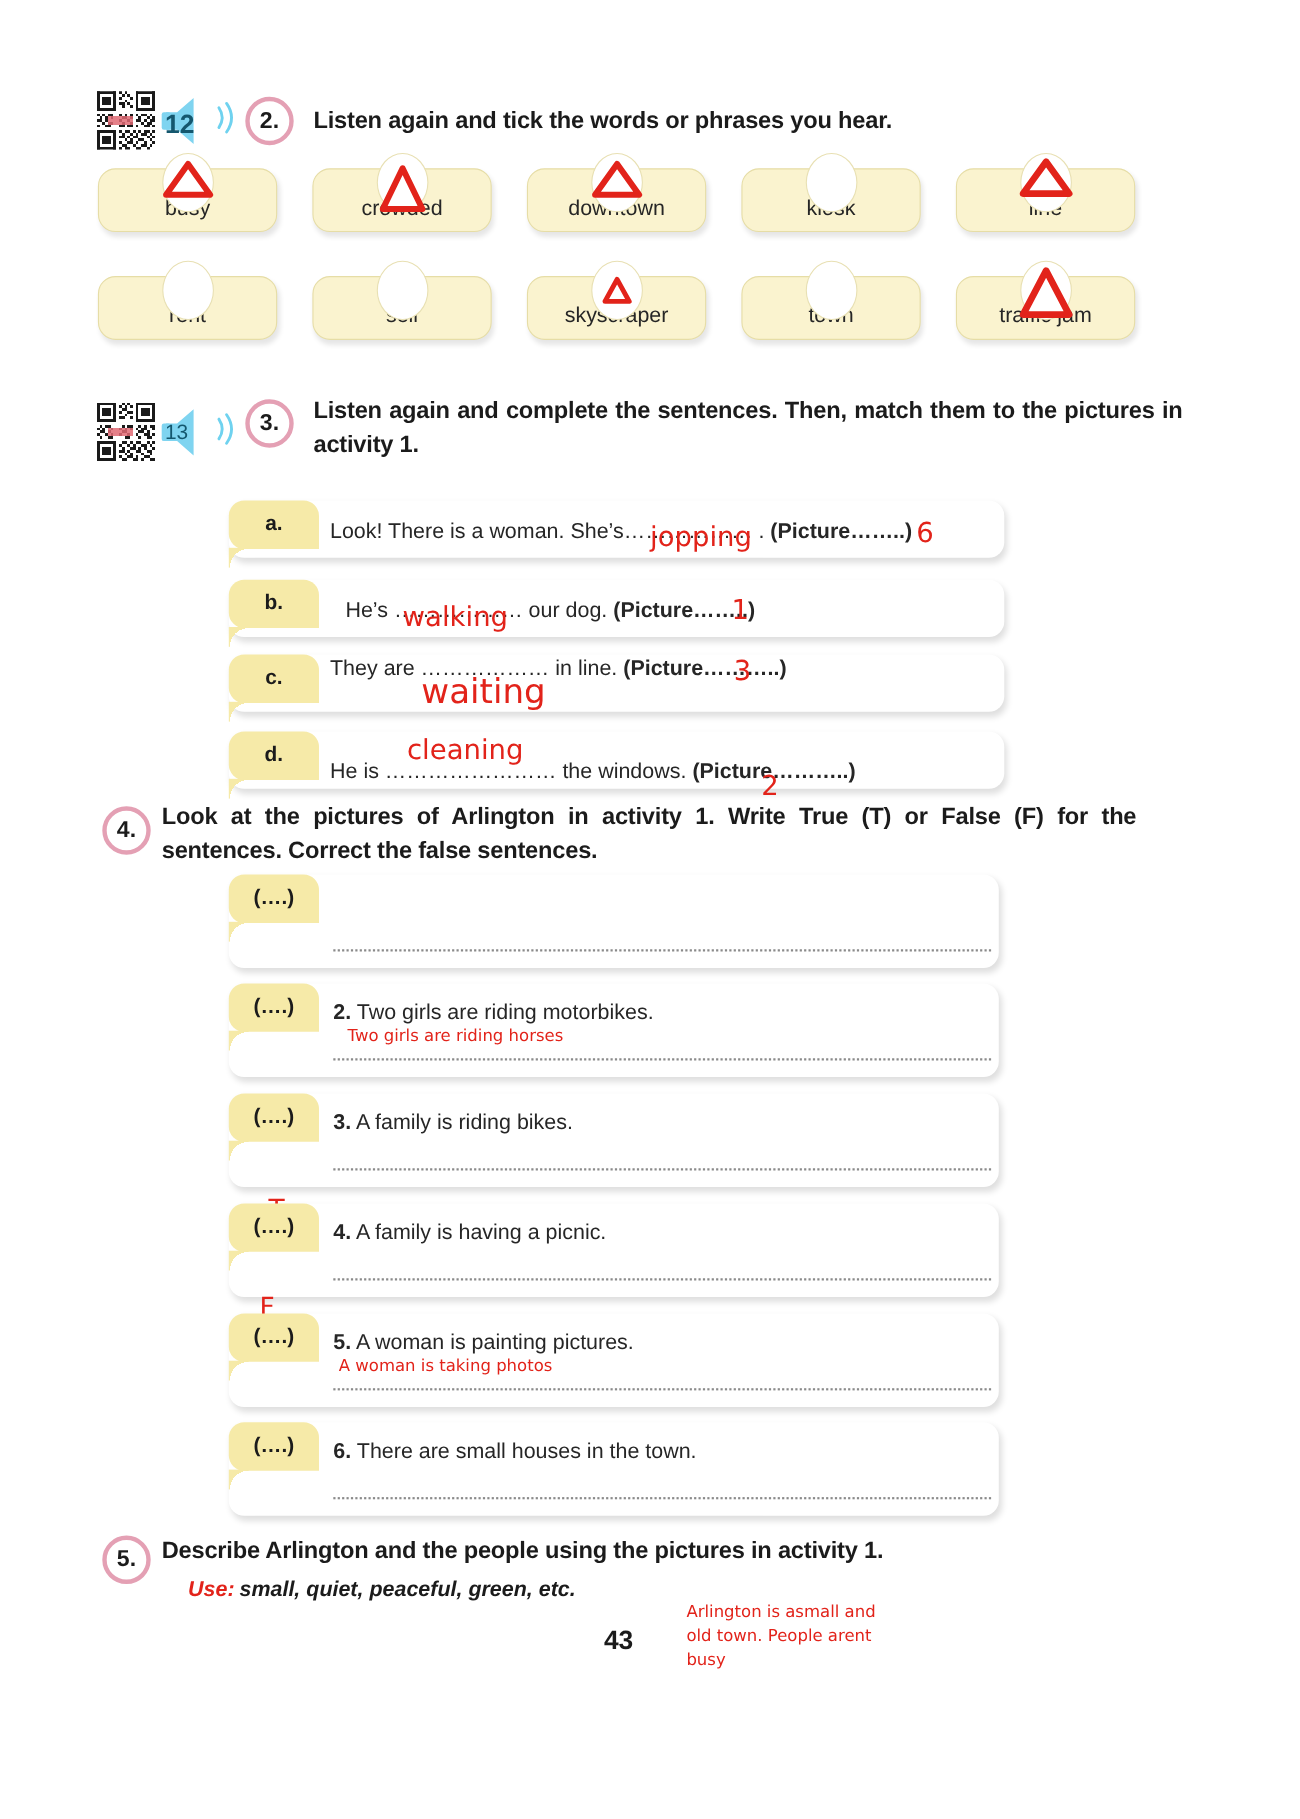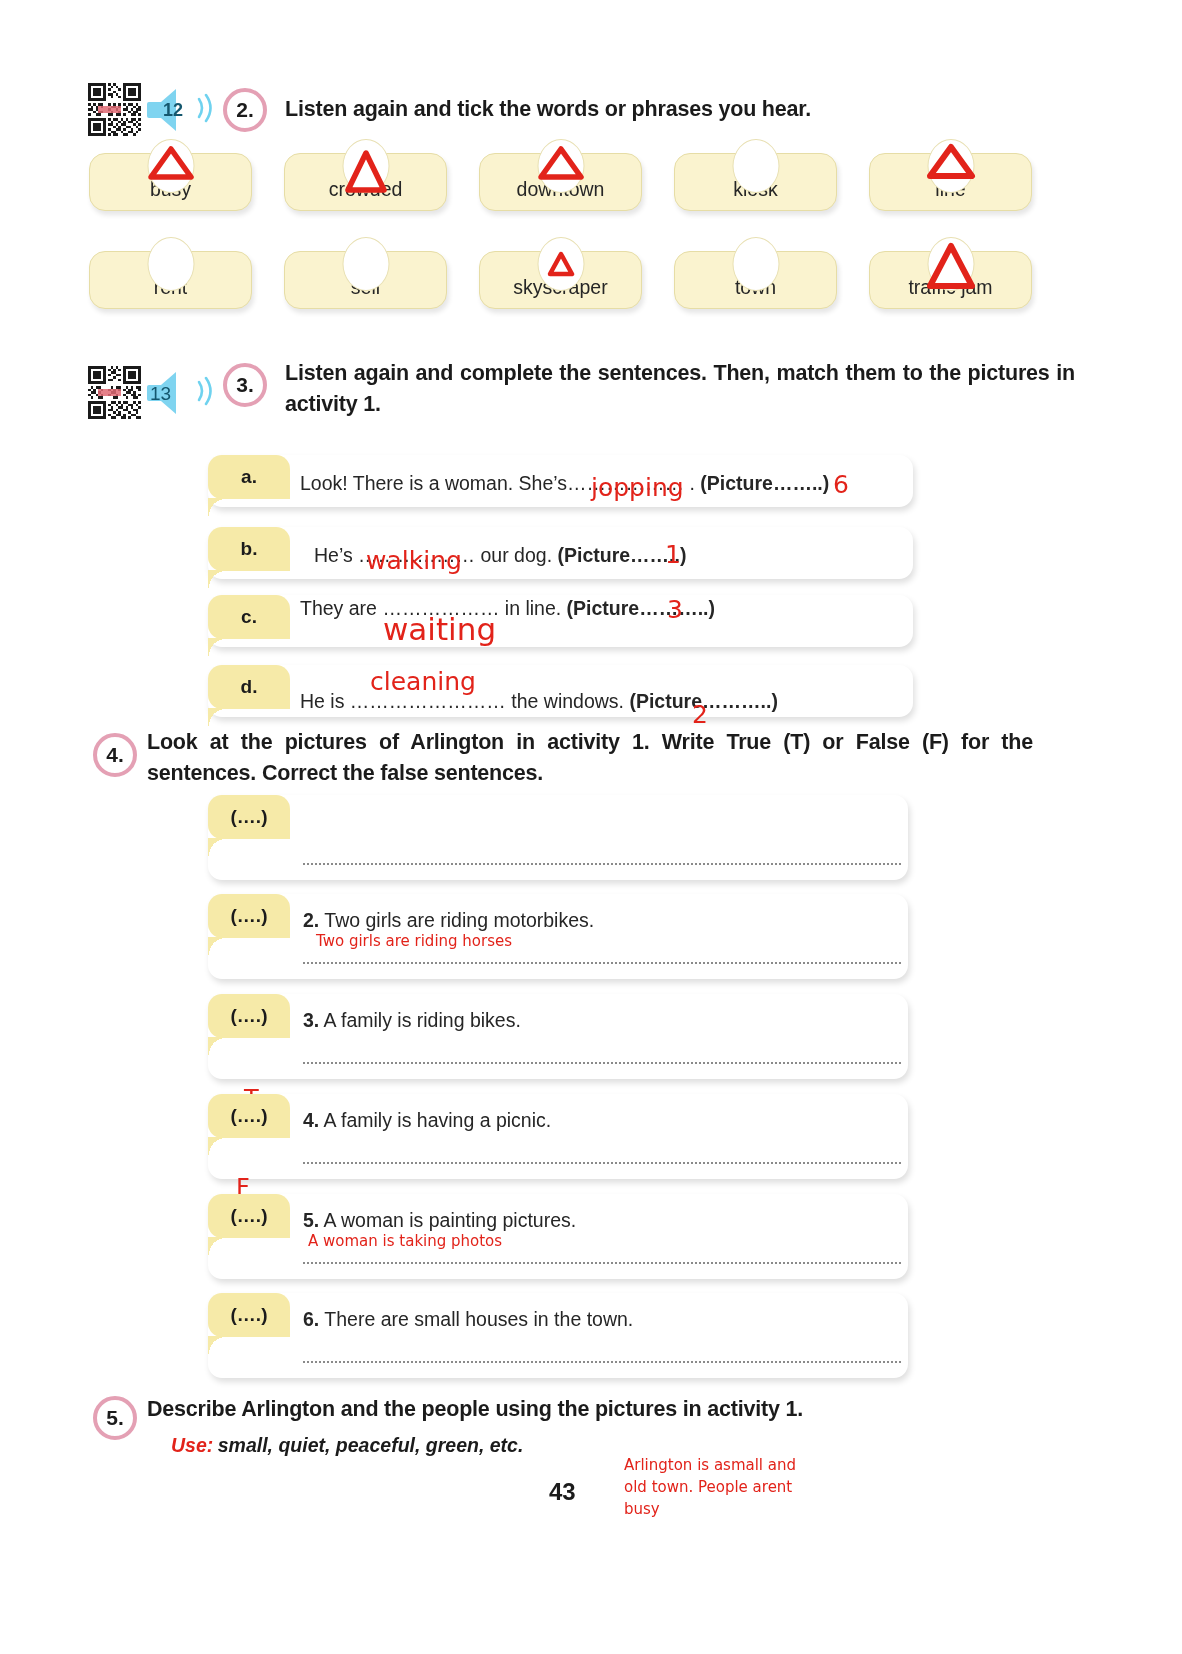--- a/index.html
+++ b/index.html
@@ -222,21 +222,21 @@
             <rect x="4" y="9" width="9" height="3"></rect>
           </g>
         </svg>
       </span>
 
       <span class="spk">
         <svg width="46" height="50" viewBox="0 0 46 50">
           <path d="M6 17 H16 L31 4 V46 L16 33 H6 Z" fill="#7fd4f0"></path>
           <rect x="2" y="17" width="8" height="16" rx="2" fill="#7fd4f0"></rect>
         </svg>
-        <span style="position:absolute;left:18px;top:15px;font-weight:bold;font-size:18px;color:#14576e;">12</span>
+        <span style="position:absolute;left:5px;top:15px;font-weight:bold;font-size:24px;color:#14576e;">12</span>
       </span>
       <span class="waves">
         <svg width="20" height="34" viewBox="0 0 20 34">
           <path d="M4 8 Q10 17 4 26" stroke="#6fd2ef" stroke-width="2.6" fill="none" stroke-linecap="round"></path>
           <path d="M11 4 Q20 17 11 30" stroke="#6fd2ef" stroke-width="2.6" fill="none" stroke-linecap="round"></path>
         </svg>
       </span>
     </div>
 
     <div class="num-circle">2.</div>

